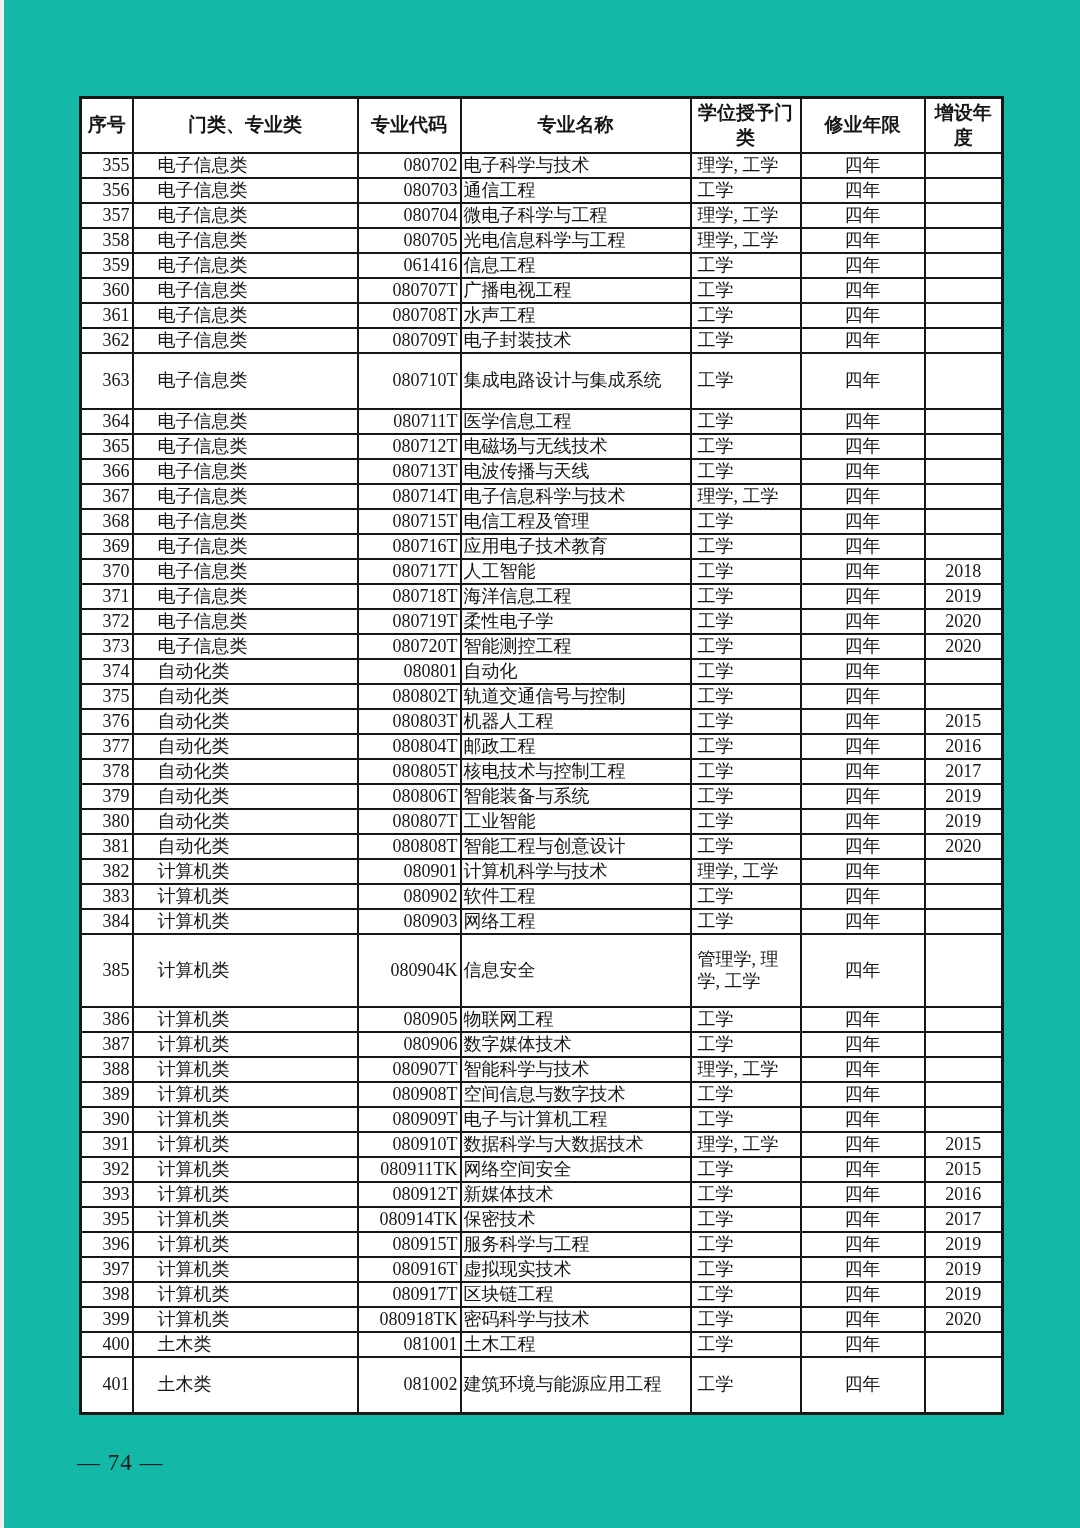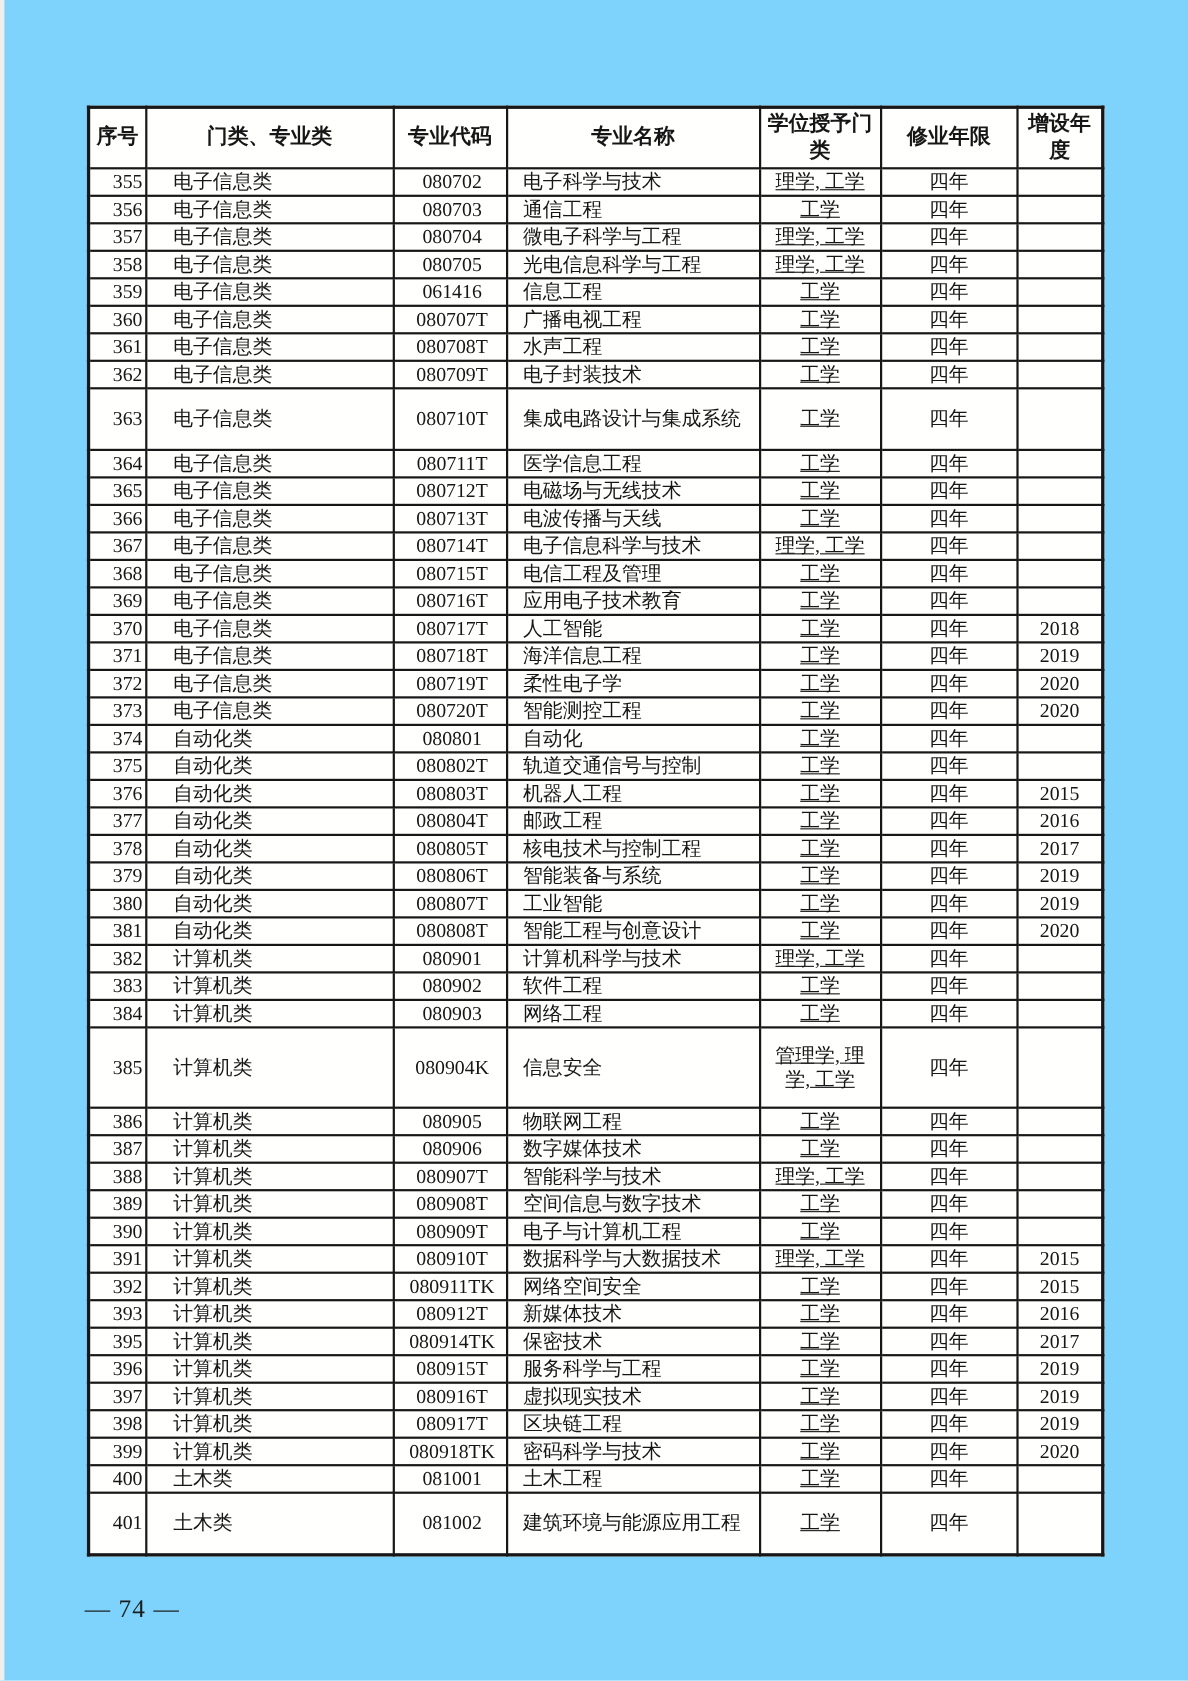--- a/index.html
+++ b/index.html
@@ -4,21 +4,21 @@
 <style>
   html, body {
     margin: 0;
     padding: 0;
     background: #fffefb;
   }
   .sheet {
     position: relative;
     width: 1080px;
     height: 1528px;
-    background: #7dd3fc;
+    background: #14b8a6;
     overflow: hidden;
     font-family: "Liberation Serif", "DejaVu Serif", serif;
     color: #161616;
   }
   .left-edge-shade {
     position: absolute;
     left: 0; top: 0;
     width: 4px; height: 100%;
     background: #f0efeb;
   }
@@ -54,23 +54,23 @@
     vertical-align: middle;
     padding: 0 2px;
     overflow: hidden;
     white-space: normal;
   }
   tbody tr { height: 25px; }
   tbody tr.tall { height: 56px; }
   tbody tr.xtall { height: 73px; }
   td.c0 { text-align: right; }
   td.c1 { text-align: left; padding-left: 24px; }
-  td.c2 { text-align: center; padding-left: 6px; font-family: Liberation Serif, serif; }
-  td.c3 { text-align: left; padding-left: 14px; }
-  td.c4 { text-align: center; padding: 0 6px; text-decoration: underline; }
+  td.c2 { text-align: right; padding-left: 6px; font-family: Liberation Serif, serif; }
+  td.c3 { text-align: left; padding-left: 2px; }
+  td.c4 { padding: 0 6px; }
   td.c5 { text-align: center; }
   td.c6 { text-align: center; }
   .page-number {
     position: absolute;
     left: 77px;
     top: 1450px;
     font-family: "Liberation Serif", "DejaVu Serif", serif;
     font-size: 23px;
     color: #1c1c1c;
     letter-spacing: 1px;

